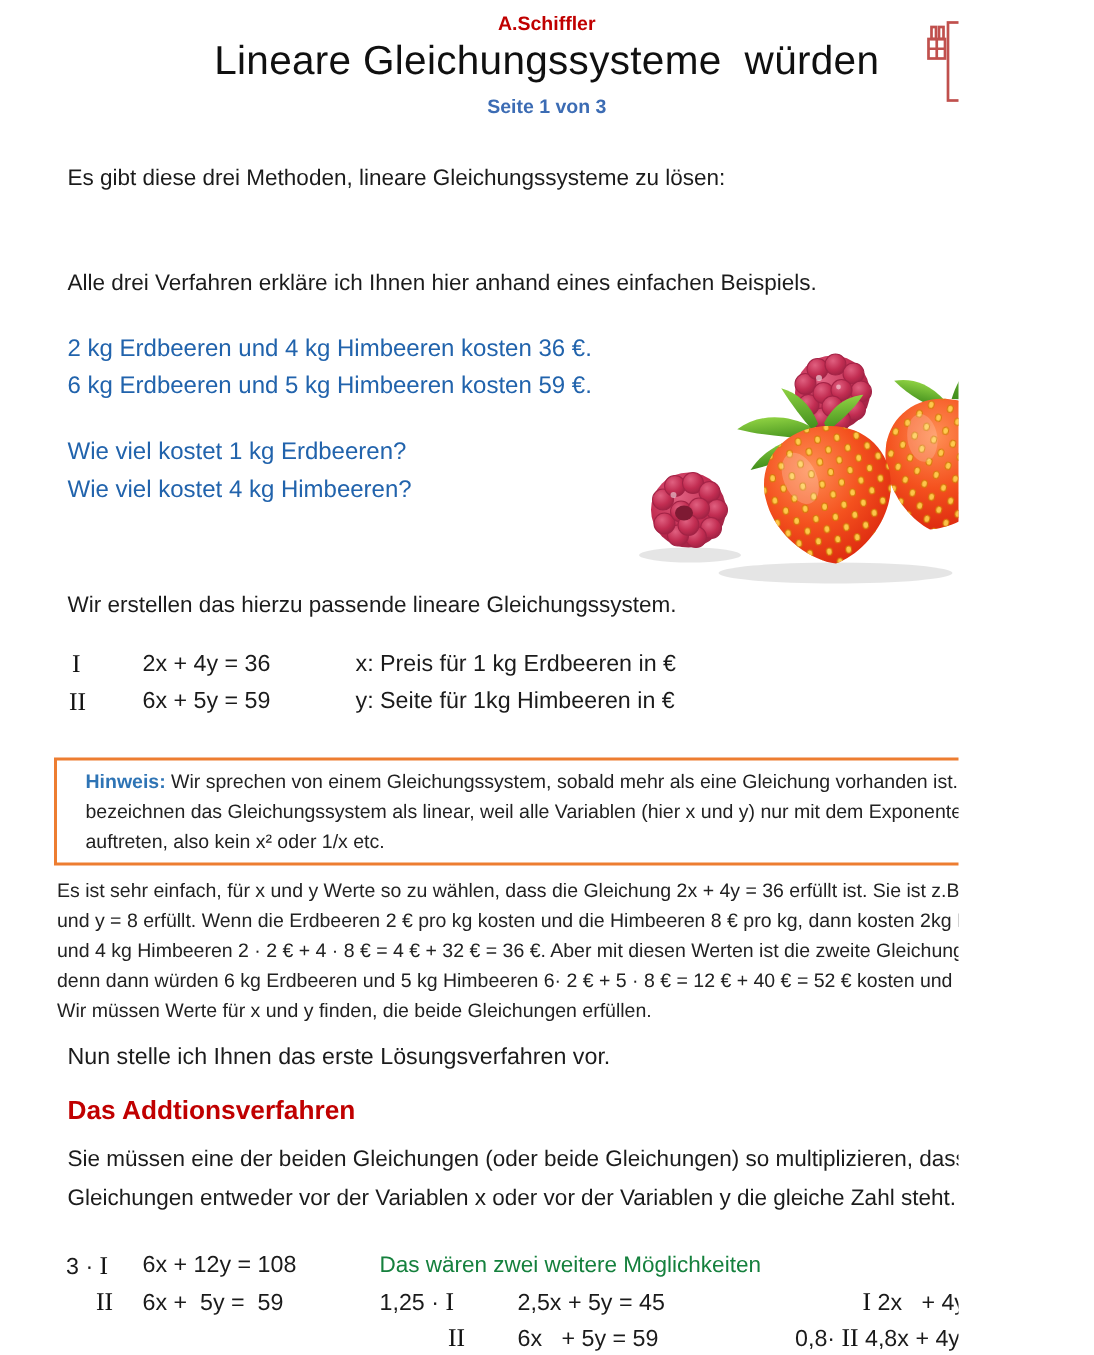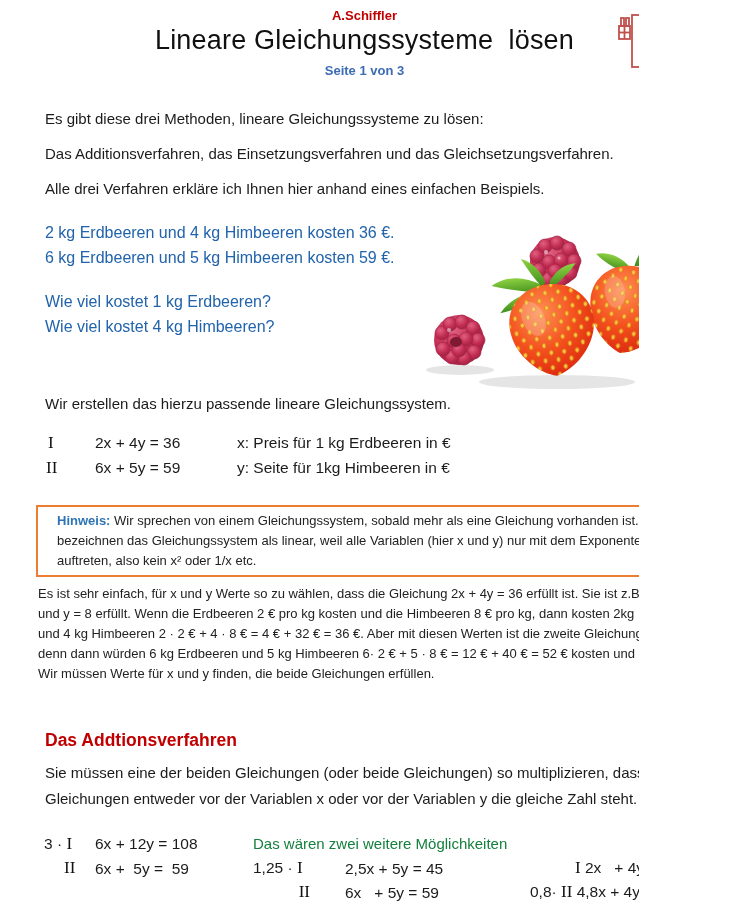--- a/index.html
+++ b/index.html
@@ -27,21 +27,21 @@
   .note-orange{color:#15803d;font-size:15px;white-space:nowrap;}
   .factor{font-size:15.5px;white-space:pre;}
   svg text{font-family:"Liberation Sans",sans-serif;}
 </style>
 </head>
 <body>
 
 <div class="page">
 
   <div class="abs centered author">A.Schiffler</div>
-  <div class="abs centered title">Lineare Gleichungssysteme  lösen</div>
+  <div class="abs centered title">Lineare Gleichungssysteme  würden</div>
   <div class="abs centered seite">Seite 1 von 3</div>
 
   <div class="abs" style="left:606px;top:4px;width:116px;height:76px;">
     <svg width="116" height="76" viewBox="0 0 116 76">
 
       <g stroke="#C0504D" stroke-width="1.8" fill="none">
         <rect x="13" y="22" width="11" height="13"></rect>
         <line x1="18.5" y1="22" x2="18.5" y2="35"></line>
         <line x1="13" y1="28.5" x2="24" y2="28.5"></line>
         <rect x="15" y="14" width="3" height="8"></rect>
@@ -52,21 +52,20 @@
       <path d="M34,57 C58,66 86,65 114,52 L114,57 C86,70 52,70 34,60 Z" fill="#2D3089"></path>
 
       <text x="40" y="26" font-size="24" font-weight="bold" fill="#2D3089">B</text>
       <text x="37" y="49" font-size="28" font-weight="bold" fill="#2D3089">B</text>
       <text x="40" y="70" font-size="24" font-weight="bold" fill="#2D3089">S</text>
       <text x="59" y="44" font-size="21" font-weight="bold" fill="#9E2222">Bingen</text>
     </svg>
   </div>
 
   <div class="abs body15" style="left:45px;top:110px;">Es gibt diese drei Methoden, lineare Gleichungssysteme zu lösen:</div>
-  <div class="abs body15" style="left:45px;top:145px;">Das Additionsverfahren, das Einsetzungsverfahren und das Gleichsetzungsverfahren.</div>
   <div class="abs body15" style="left:45px;top:180px;">Alle drei Verfahren erkläre ich Ihnen hier anhand eines einfachen Beispiels.</div>
 
   <div class="abs blue-line" style="left:45px;top:224px;">2 kg Erdbeeren und 4 kg Himbeeren kosten 36 €.</div>
   <div class="abs blue-line" style="left:45px;top:249px;">6 kg Erdbeeren und 5 kg Himbeeren kosten 59 €.</div>
   <div class="abs blue-line" style="left:45px;top:293px;">Wie viel kostet 1 kg Erdbeeren?</div>
   <div class="abs blue-line" style="left:45px;top:318px;">Wie viel kostet 4 kg Himbeeren?</div>
 
   <div class="abs" style="left:412px;top:222px;width:316px;height:172px;">
     <svg width="316" height="172" viewBox="0 0 316 172">
       <defs>
@@ -192,20 +191,21 @@
     <span class="abs eqtxt" style="left:95px;top:1px;">6x + 5y = 59</span>
     <span class="abs desc" style="left:237px;top:1px;">y: Seite für 1kg Himbeeren in €</span>
   </div>
 
   <div class="abs hinweis-box">
     <span class="hinweis-label">Hinweis:</span><span> Wir sprechen von einem Gleichungssystem, sobald mehr als eine Gleichung vorhanden ist. Wir bezeichnen das Gleichungssystem als linear, weil alle Variablen (hier x und y) nur mit dem Exponenten 1 auftreten, also kein x² oder 1/x etc.</span>
   </div>
 
   <div class="abs explanation">Es ist sehr einfach, für x und y Werte so zu wählen, dass die Gleichung 2x + 4y = 36 erfüllt ist. Sie ist z.B. für x = 2 und y = 8 erfüllt. Wenn die Erdbeeren 2 € pro kg kosten und die Himbeeren 8 € pro kg, dann kosten 2kg Erdbeeren und 4 kg Himbeeren 2 · 2 € + 4 · 8 € = 4 € + 32 € = 36 €. Aber mit diesen Werten ist die zweite Gleichung nicht erfüllt, denn dann würden 6 kg Erdbeeren und 5 kg Himbeeren 6· 2 € + 5 · 8 € = 12 € + 40 € = 52 € kosten und nicht 59 €. Wir müssen Werte für x und y finden, die beide Gleichungen erfüllen.</div>
 
+  <div class="abs body15 transition" style="font-size:15.5px;">Nun stelle ich Ihnen das erste Lösungsverfahren vor.</div>
 
   <div class="abs red-heading">Das Addtionsverfahren</div>
 
   <div class="abs method-par">Sie müssen eine der beiden Gleichungen (oder beide Gleichungen) so multiplizieren, dass in beiden Gleichungen entweder vor der Variablen x oder vor der Variablen y die gleiche Zahl steht.</div>
 
   <div class="abs bottom">
 
     <span class="item" style="left:44px;top:4px;"><span class="factor">3 · </span><span class="roman">I</span></span>
     <span class="item eqtxt" style="left:95px;top:5px;">6x + 12y = 108</span>
     <span class="item note-orange" style="left:253px;top:5px;">Das wären zwei weitere Möglichkeiten</span>

